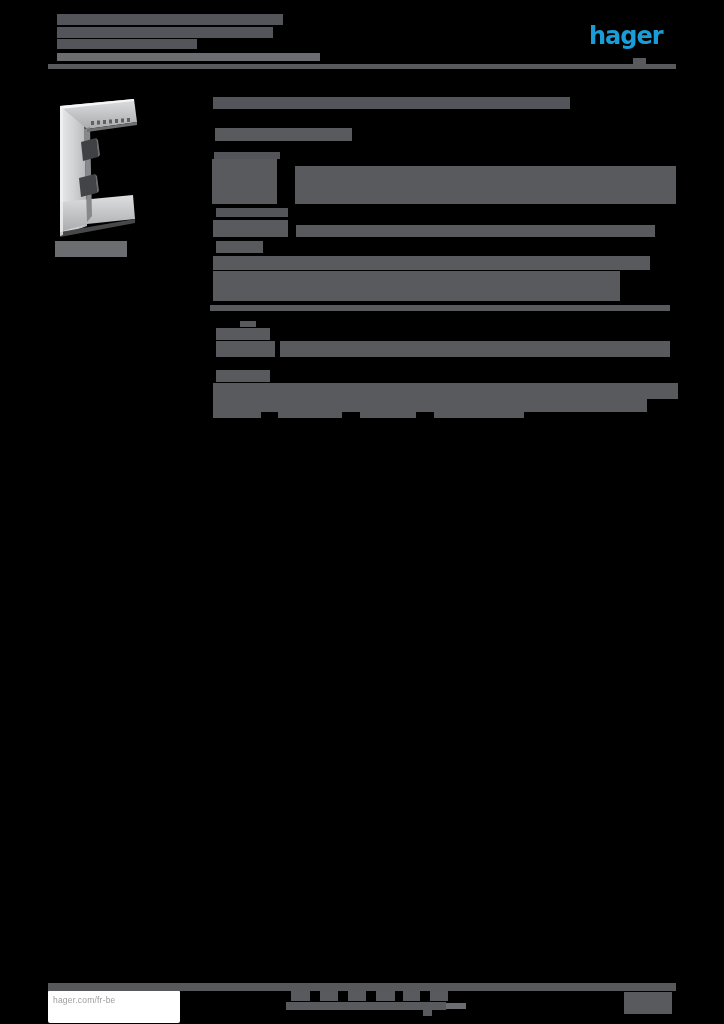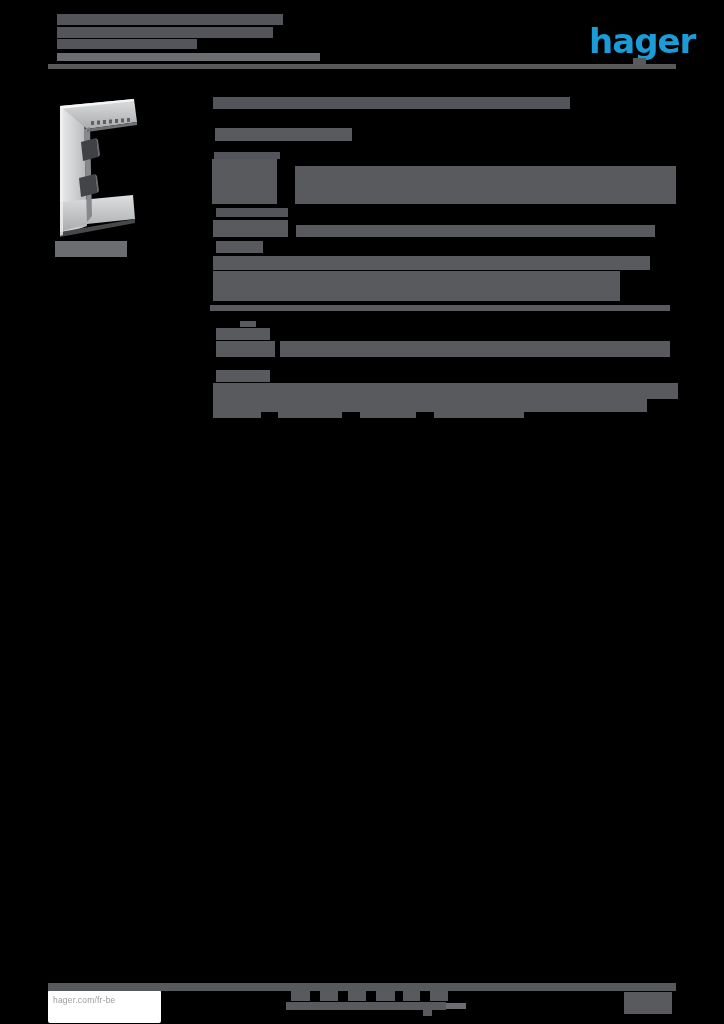--- a/index.html
+++ b/index.html
@@ -7,26 +7,26 @@
     width:724px;height:1024px;background:#000;
     font-family:"Liberation Sans", sans-serif;
     -webkit-font-smoothing:antialiased;
   }
   #page{
     position:relative;width:724px;height:1024px;background:#000;overflow:hidden;
   }
   .rblock{position:absolute;}
   #logo{
     position:absolute;left:589px;top:24px;
-    font-weight:bold;font-size:34px;letter-spacing:-1px;line-height:1;
+    font-weight:bold;font-size:24px;letter-spacing:-1px;line-height:1;
     font-family:"DejaVu Sans", "Liberation Sans", sans-serif;
   }
   #photo{position:absolute;left:57px;top:96px;width:88px;height:146px;}
   #footer-link-box{
-    position:absolute;left:48px;top:990px;width:113px;height:33px;
+    position:absolute;left:48px;top:990px;width:132px;height:33px;
     border-radius:2px;display:flex;align-items:flex-start;padding:5px 0 0 5px;
     box-sizing:border-box;
   }
   #footer-link-box span{
     font-size:8.5px;line-height:10px;letter-spacing:0.2px;
   }
 </style>
 </head>
 <body>
 

